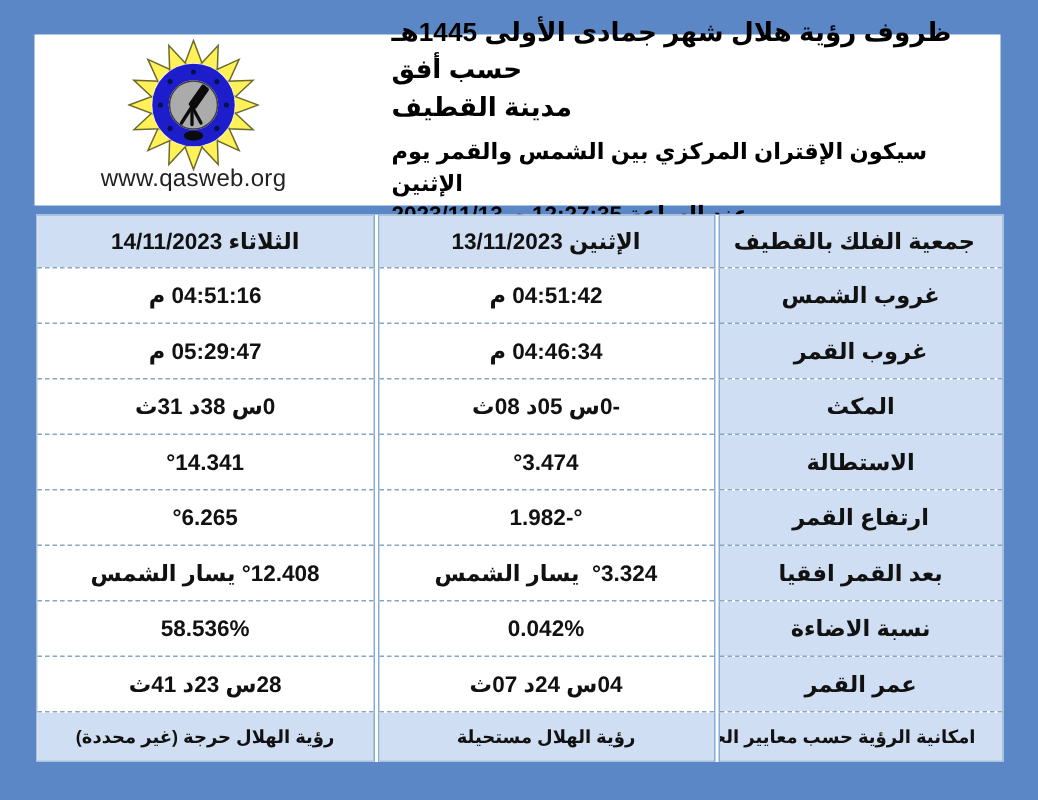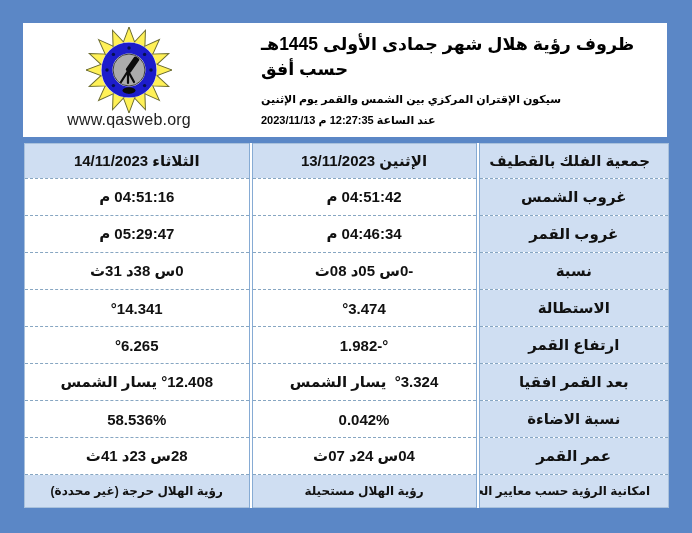--- a/index.html
+++ b/index.html
@@ -23,21 +23,21 @@
     font-weight:normal;font-size:16px;color:#222;letter-spacing:.2px;margin-top:-3px;
   }
   .titles{
     flex:1;display:flex;flex-direction:column;justify-content:center;
     text-align:left;padding:2px 10px 0 26px;
   }
   .page-title{
     direction:rtl;font-weight:bold;font-size:17.5px;line-height:25px;color:#000;
   }
   .page-subtitle{
-    margin-top:7px;font-weight:bold;font-size:11px;line-height:21px;color:#000;
+    margin-top:7px;font-weight:bold;font-size:15px;line-height:21px;color:#000;
   }
   .page-subtitle .l1{direction:rtl;display:block;}
   .page-subtitle .l2{direction:ltr;display:block;}
   
   table.astro{
     position:absolute;left:24px;top:143px;width:644px;
     border-collapse:collapse;table-layout:fixed;direction:rtl;
     background:#ffffff;border:1px solid #a9c1dc;
   }
   table.astro td{
@@ -100,20 +100,21 @@
         </g>
         <rect x="-3.2" y="-15" width="6" height="17" rx="1.5" fill="#0c0c0c" transform="rotate(35)"></rect>
         <ellipse cx="0" cy="20.5" rx="6.5" ry="3.2" fill="#0c0c0c"></ellipse>
       </svg>
     </span>
     <div class="site-url">www.qasweb.org</div>
   </div>
   <div class="titles">
     <div class="page-title">
       <span>ظروف رؤية هلال شهر جمادى الأولى 1445هـ حسب أفق</span><br>
+      <span>مدينة القطيف</span>
     </div>
     <div class="page-subtitle">
       <span class="l1">سيكون الإقتران المركزي بين الشمس والقمر يوم الإثنين</span>
       <span class="l2">2023/11/13 عند الساعة 12:27:35 م</span>
     </div>
   </div>
 </div>
 
 <table class="astro">
   <colgroup>
@@ -131,21 +132,21 @@
       <td class="lbl">غروب الشمس</td>
       <td class="mon">04:51:42 م</td>
       <td class="tue">04:51:16 م</td>
     </tr>
     <tr class="data">
       <td class="lbl">غروب القمر</td>
       <td class="mon">04:46:34 م</td>
       <td class="tue">05:29:47 م</td>
     </tr>
     <tr class="data">
-      <td class="lbl">نسبة</td>
+      <td class="lbl">المكث</td>
       <td class="mon">-0س 05د 08ث</td>
       <td class="tue">0س 38د 31ث</td>
     </tr>
     <tr class="data">
       <td class="lbl">الاستطالة</td>
       <td class="mon">°3.474</td>
       <td class="tue">°14.341</td>
     </tr>
     <tr class="data">
       <td class="lbl">ارتفاع القمر</td>

